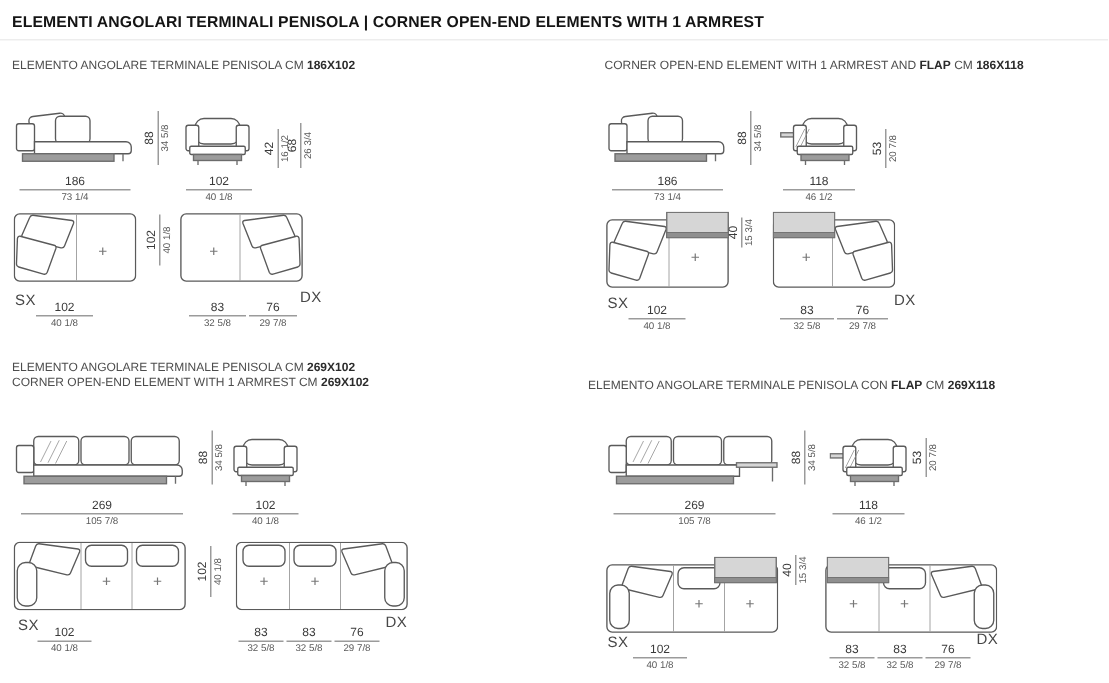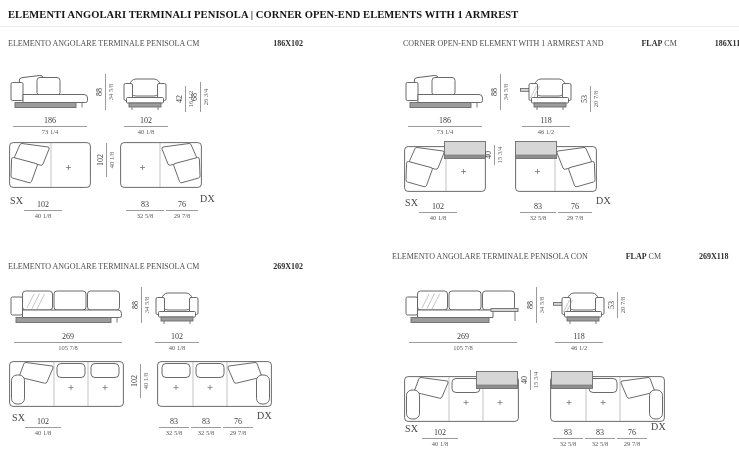--- a/index.html
+++ b/index.html
@@ -1,21 +1,21 @@
 <!DOCTYPE html>
 <html><head>
 <meta charset="utf-8">
 <style>
   html,body{margin:0;padding:0;background:#fff;}
   body{font-family:"Liberation Sans", sans-serif;color:#3a3a3a;}
-  .page{position:relative;width:739px;height:455px;background:#fff;overflow:hidden;font-family:Liberation Serif, serif;}
+  .page{position:relative;width:739px;height:455px;background:#fff;overflow:hidden;}
   .hdr{position:absolute;left:8px;top:9px;font-size:10.5px;font-weight:bold;color:#141414;letter-spacing:.1px;white-space:nowrap;}
   .hdr-rule{position:absolute;left:0;top:26px;width:739px;border-top:1px solid #ededed;}
   .sec-title{position:absolute;font-size:8px;line-height:10px;color:#4d4d4d;white-space:nowrap;}
-  .sec-title b{color:#2b2b2b;margin-left:36px;}
+  .sec-title b{color:#2b2b2b;}
   .draw{position:absolute;}
   .hdim{position:absolute;display:flex;flex-direction:column;align-items:center;}
   .hdim .cm{font-size:8px;line-height:9px;color:#3a3a3a;}
   .hdim .bar{align-self:stretch;border-top:1px solid #9b9b9b;margin:1px 0 1px 0;height:0;}
   .hdim .in{font-size:6.5px;line-height:8px;color:#5a5a5a;}
   .vdim{position:absolute;display:flex;flex-direction:column;align-items:center;transform:rotate(-90deg);}
   .vdim .cm{font-size:8px;line-height:9px;color:#3a3a3a;}
   .vdim .bar{align-self:stretch;border-top:1px solid #9b9b9b;margin:1px 0;height:0;}
   .vdim .in{font-size:6.5px;line-height:8px;color:#5a5a5a;}
   .hand{position:absolute;font-size:10px;color:#474747;letter-spacing:.3px;}
@@ -256,22 +256,23 @@
         <div class="in">32 5/8</div>
       </div>
     <div class="hdim" style="left:558px;top:202px;width:34px">
         <div class="cm">76</div>
         <div class="bar"></div>
         <div class="in">29 7/8</div>
       </div>
   </section>
 
   <section>
-    <div class="sec-title" style="left:8px;top:262px">
+    <div class="sec-title" style="left:8px;top:240px">
       <div><span>ELEMENTO ANGOLARE TERMINALE PENISOLA CM</span> <b></b> <span></span> <b>269X102</b></div>
+      <div><span>CORNER OPEN-END ELEMENT WITH 1 ARMREST CM</span> <b></b> <span></span> <b>269X102</b></div>
     </div>
     <svg class="draw" style="left:10px;top:288px" width="115" height="38">
         <use href="#s-sofa" width="115" height="38"></use>
       </svg>
     <svg class="draw" style="left:155px;top:290px" width="44" height="34">
         <use href="#s-arm" width="44" height="34"></use>
       </svg>
     <div class="vdim" style="left:123px;top:295px;width:36px">
         <div class="cm">88</div>
         <div class="bar"></div>

